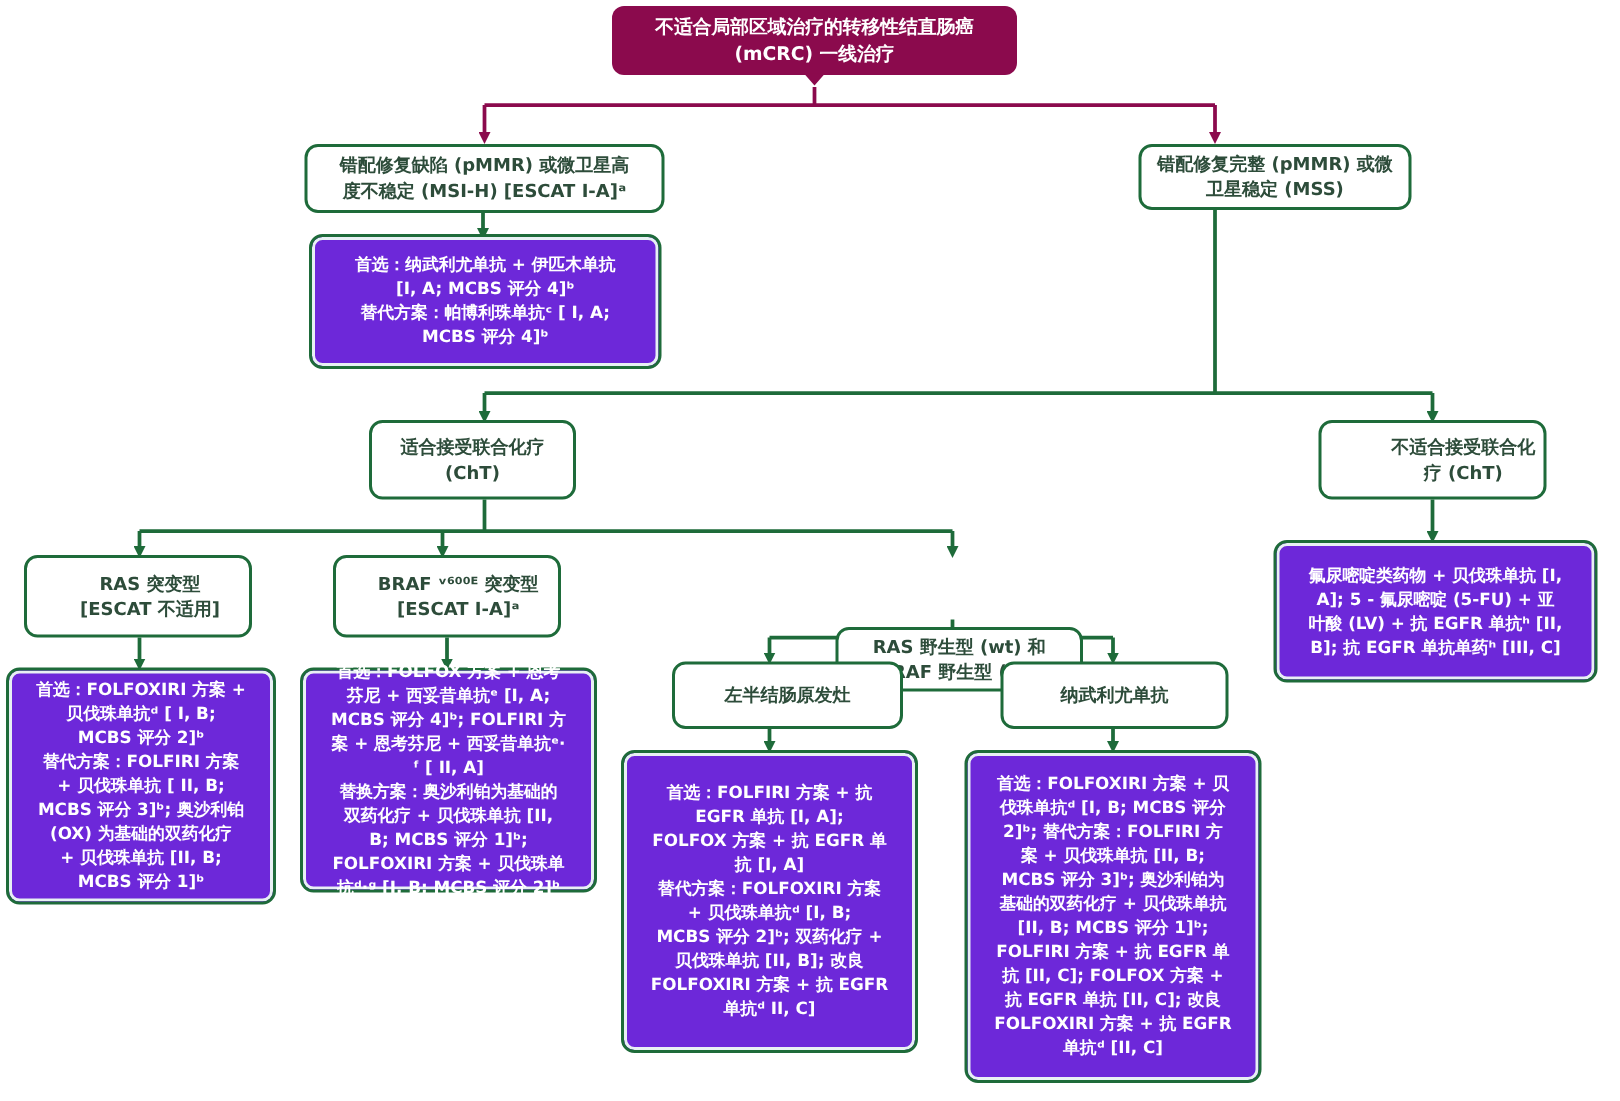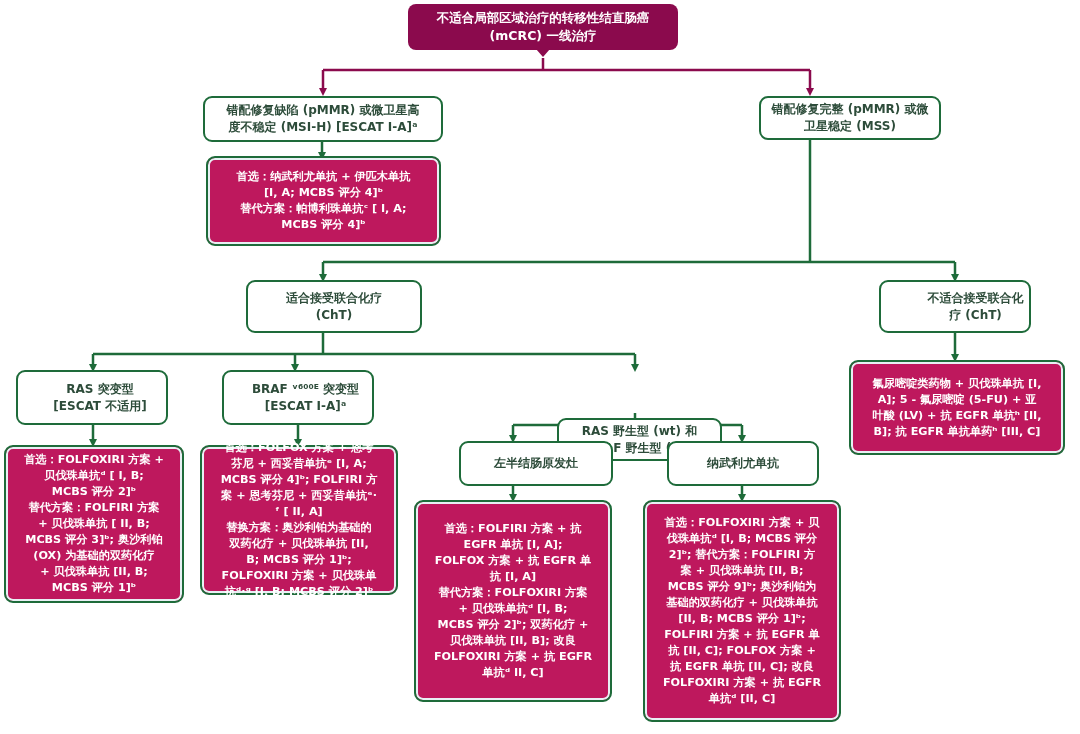--- a/index.html
+++ b/index.html
@@ -3,21 +3,21 @@
 <meta charset="utf-8">
 <style>
   html, body { margin: 0; padding: 0; background: #ffffff; }
   body { width: 1080px; height: 734px; position: relative; overflow: hidden;
          font-family: "DejaVu Sans", "Liberation Sans", sans-serif; }
   #flow { position: absolute; left: 0; top: 0; width: 1080px; height: 734px; }
   .node { position: absolute; box-sizing: border-box; display: flex; align-items: center;
           justify-content: center; text-align: center; font-weight: bold; }
   .root { background: #8b0a4d; color: #fff; border-radius: 8px; font-size: 12.5px; line-height: 18px; }
   .cond { background: #fff; border: 2px solid #1e6b3a; border-radius: 9px; color: #2d4c3a; font-size: 12px; line-height: 17px; }
-  .treat { background: #be185d; border: 2px solid #1e6b3a; box-shadow: inset 0 0 0 2px #e8f0f4;
+  .treat { background: #6d28d9; border: 2px solid #1e6b3a; box-shadow: inset 0 0 0 2px #e8f0f4;
            border-radius: 9px; color: #fff; font-size: 11.2px; line-height: 16px; padding: 10px 8px; }
   .node span.t { display: block; white-space: pre-line; }
 </style>
 </head>
 <body>
 
 <svg id="flow" xmlns="http://www.w3.org/2000/svg" width="1080" height="734">
   <defs>
     <marker id="arrG" markerWidth="8" markerHeight="8" refX="4" refY="4" orient="auto" markerUnits="userSpaceOnUse">
       <path d="M0,0 L8,4 L0,8 Z" fill="#1e6b3a"></path>
@@ -71,21 +71,21 @@
 [I, A; MCBS 评分 4]ᵇ
 替代方案：帕博利珠单抗ᶜ [ I, A;
 MCBS 评分 4]ᵇ</span>
 </div>
 
 <div class="node cond" style="left:735px;top:96px;width:182px;height:44px;margin-left:24px;">
   <span class="t">错配修复完整 (pMMR) 或微
 卫星稳定 (MSS)</span>
 </div>
 
-<div class="node cond" style="left:246px;top:280px;width:176px;height:53px;">
+<div class="node cond" style="left:246px;top:280px;width:138px;height:53px;">
   <span class="t">适合接受联合化疗
 (ChT)</span>
 </div>
 
 <div class="node cond" style="left:879px;top:280px;width:152px;height:53px;padding-left:41px;">
   <span class="t">不适合接受联合化
 疗 (ChT)</span>
 </div>
 <div class="node treat" style="left:849px;top:360px;width:216px;height:95px;">
   <span class="t">氟尿嘧啶类药物 + 贝伐珠单抗 [I,
@@ -125,21 +125,21 @@
 B; MCBS 评分 1]ᵇ;
 FOLFOXIRI 方案 + 贝伐珠单
 抗ᵈ·ᵍ [I, B; MCBS 评分 2]ᵇ</span>
 </div>
 
 <div class="node cond" style="left:557px;top:370px;width:165px;height:43px;margin-top:48px;">
   <span class="t">RAS 野生型 (wt) 和
 BRAF 野生型 (wt)</span>
 </div>
 
-<div class="node cond" style="left:459px;top:441px;width:154px;height:45px;">
+<div class="node cond" style="left:448px;top:441px;width:154px;height:45px;">
   <span class="t">左半结肠原发灶</span>
 </div>
 <div class="node treat" style="left:414px;top:500px;width:198px;height:202px;">
   <span class="t">首选：FOLFIRI 方案 + 抗
 EGFR 单抗 [I, A];
 FOLFOX 方案 + 抗 EGFR 单
 抗 [I, A]
 替代方案：FOLFOXIRI 方案
 + 贝伐珠单抗ᵈ [I, B;
 MCBS 评分 2]ᵇ; 双药化疗 +
@@ -149,21 +149,21 @@
 </div>
 
 <div class="node cond" style="left:667px;top:441px;width:152px;height:45px;">
   <span class="t">纳武利尤单抗</span>
 </div>
 <div class="node treat" style="left:643px;top:500px;width:198px;height:222px;">
   <span class="t">首选：FOLFOXIRI 方案 + 贝
 伐珠单抗ᵈ [I, B; MCBS 评分
 2]ᵇ; 替代方案：FOLFIRI 方
 案 + 贝伐珠单抗 [II, B;
-MCBS 评分 9]ᵇ; 奥沙利铂为
+MCBS 评分 3]ᵇ; 奥沙利铂为
 基础的双药化疗 + 贝伐珠单抗
 [II, B; MCBS 评分 1]ᵇ;
 FOLFIRI 方案 + 抗 EGFR 单
 抗 [II, C]; FOLFOX 方案 +
 抗 EGFR 单抗 [II, C]; 改良
 FOLFOXIRI 方案 + 抗 EGFR
 单抗ᵈ [II, C]</span>
 </div>
 
 </body></html>

